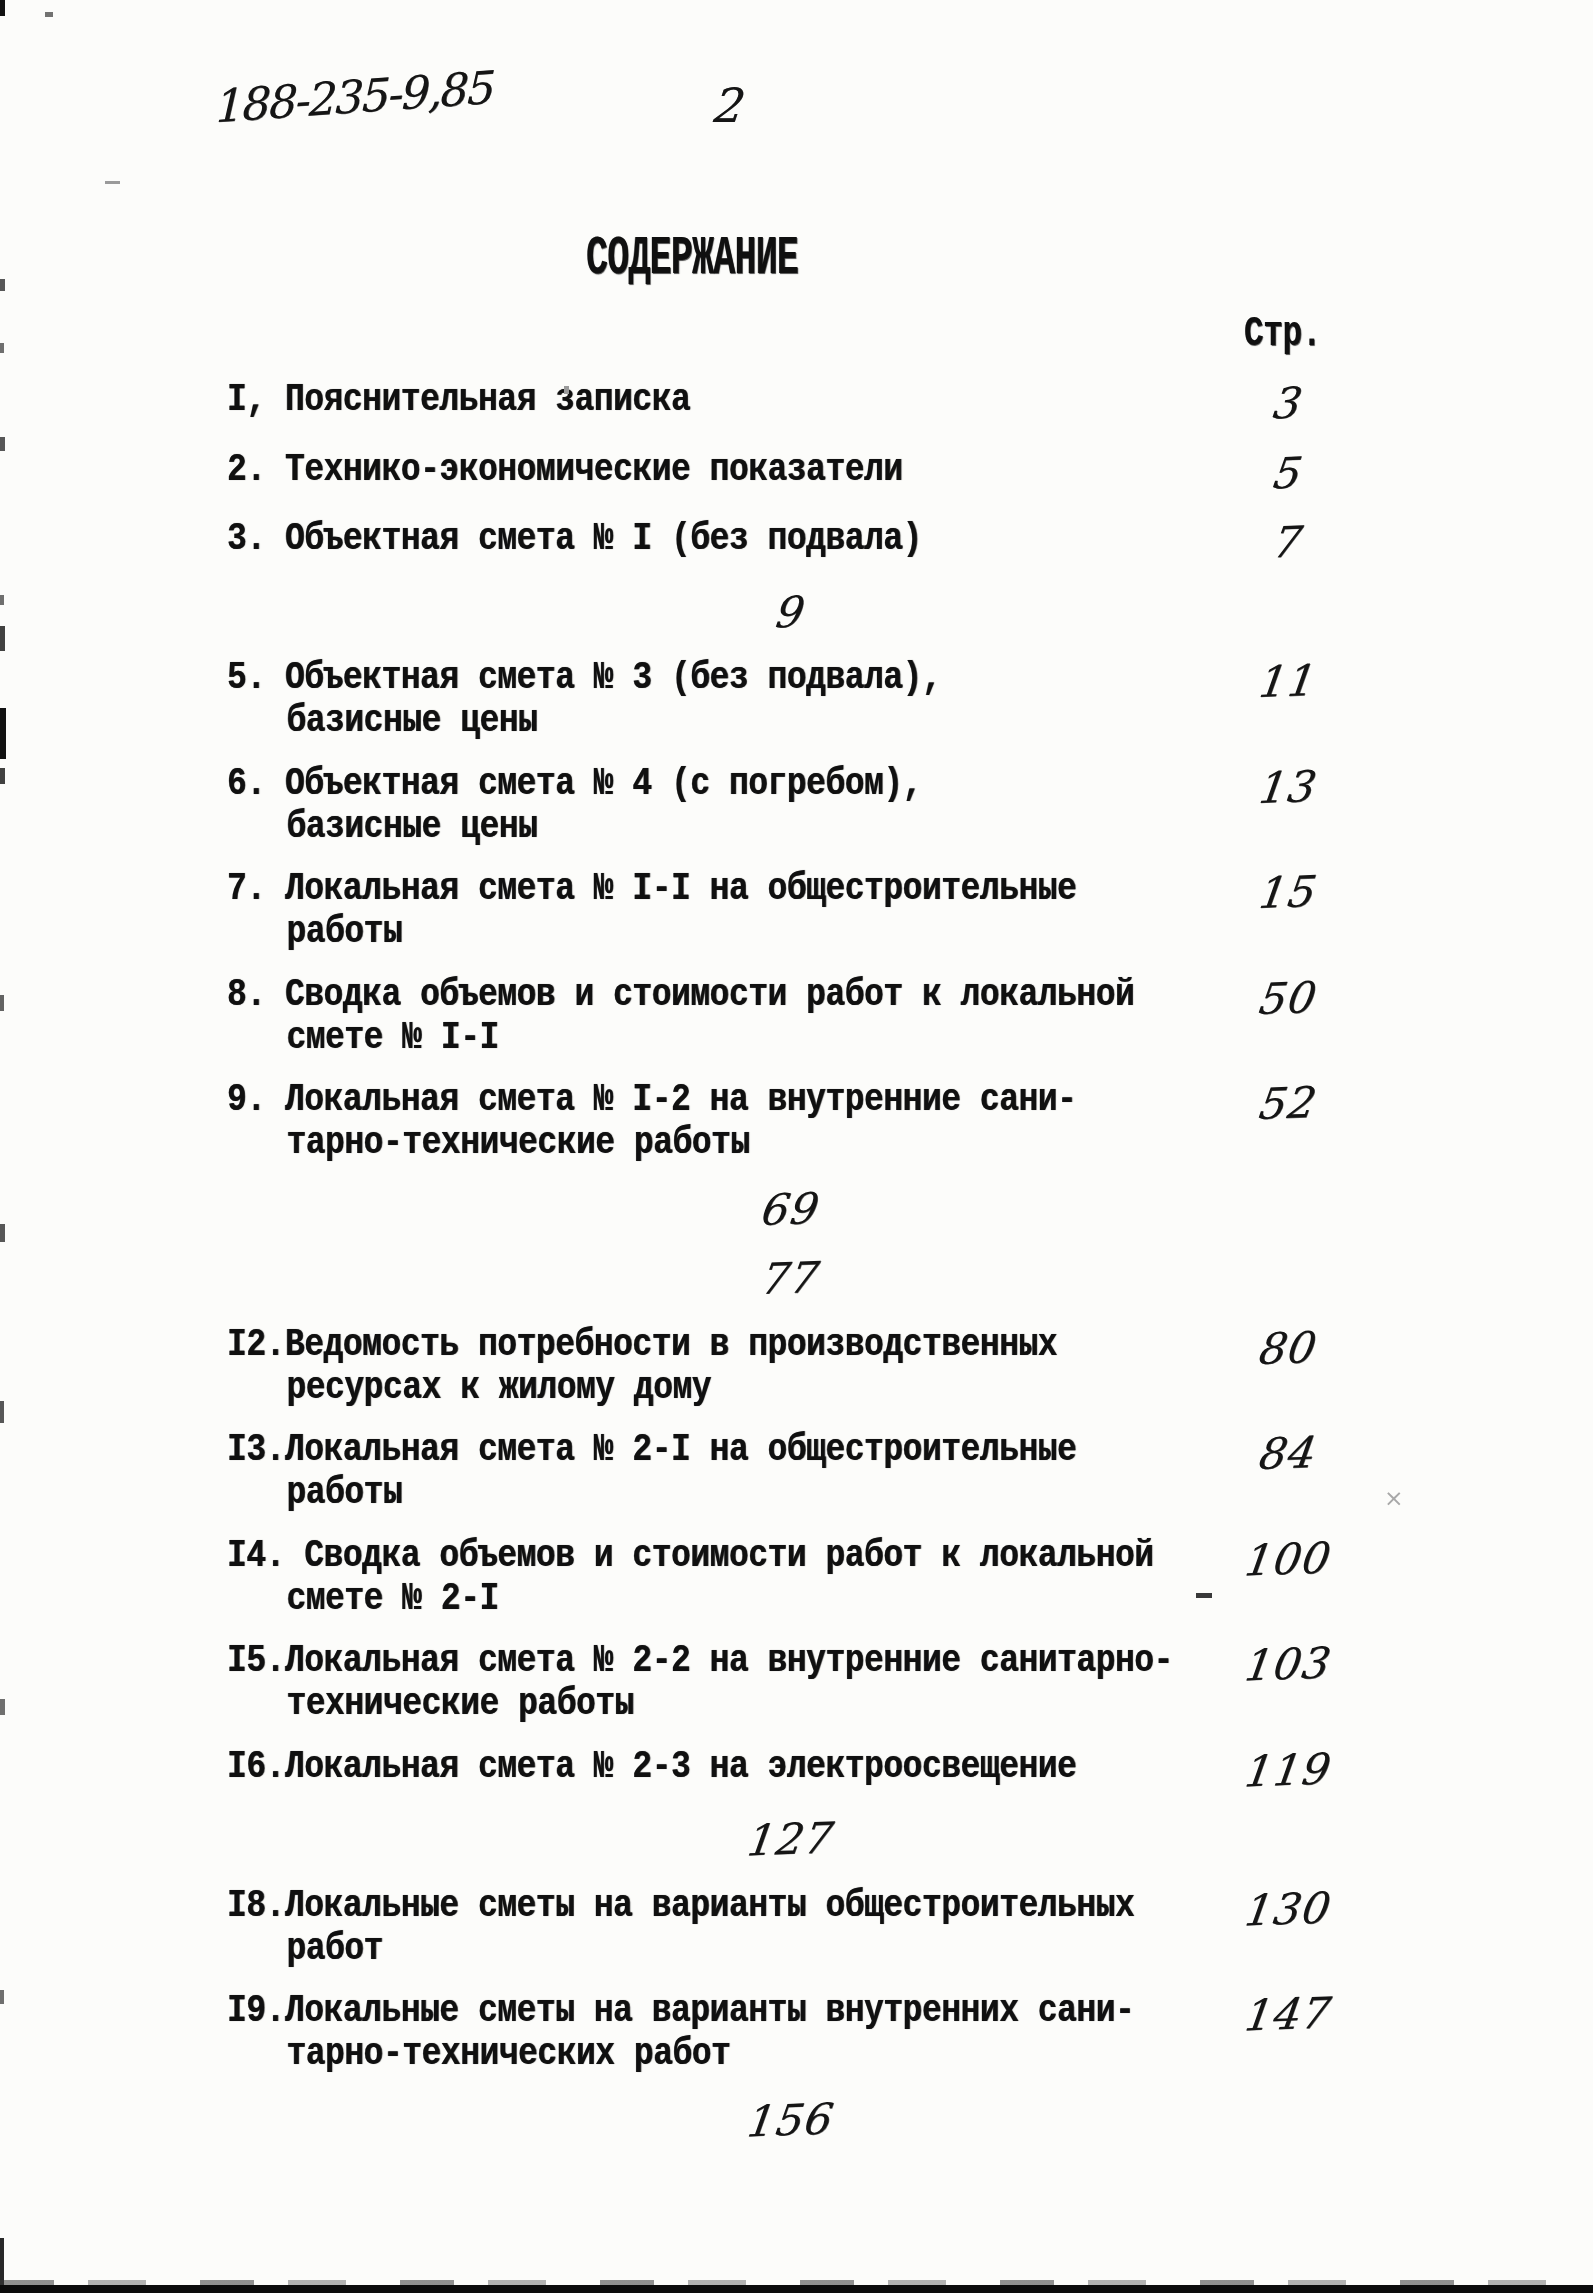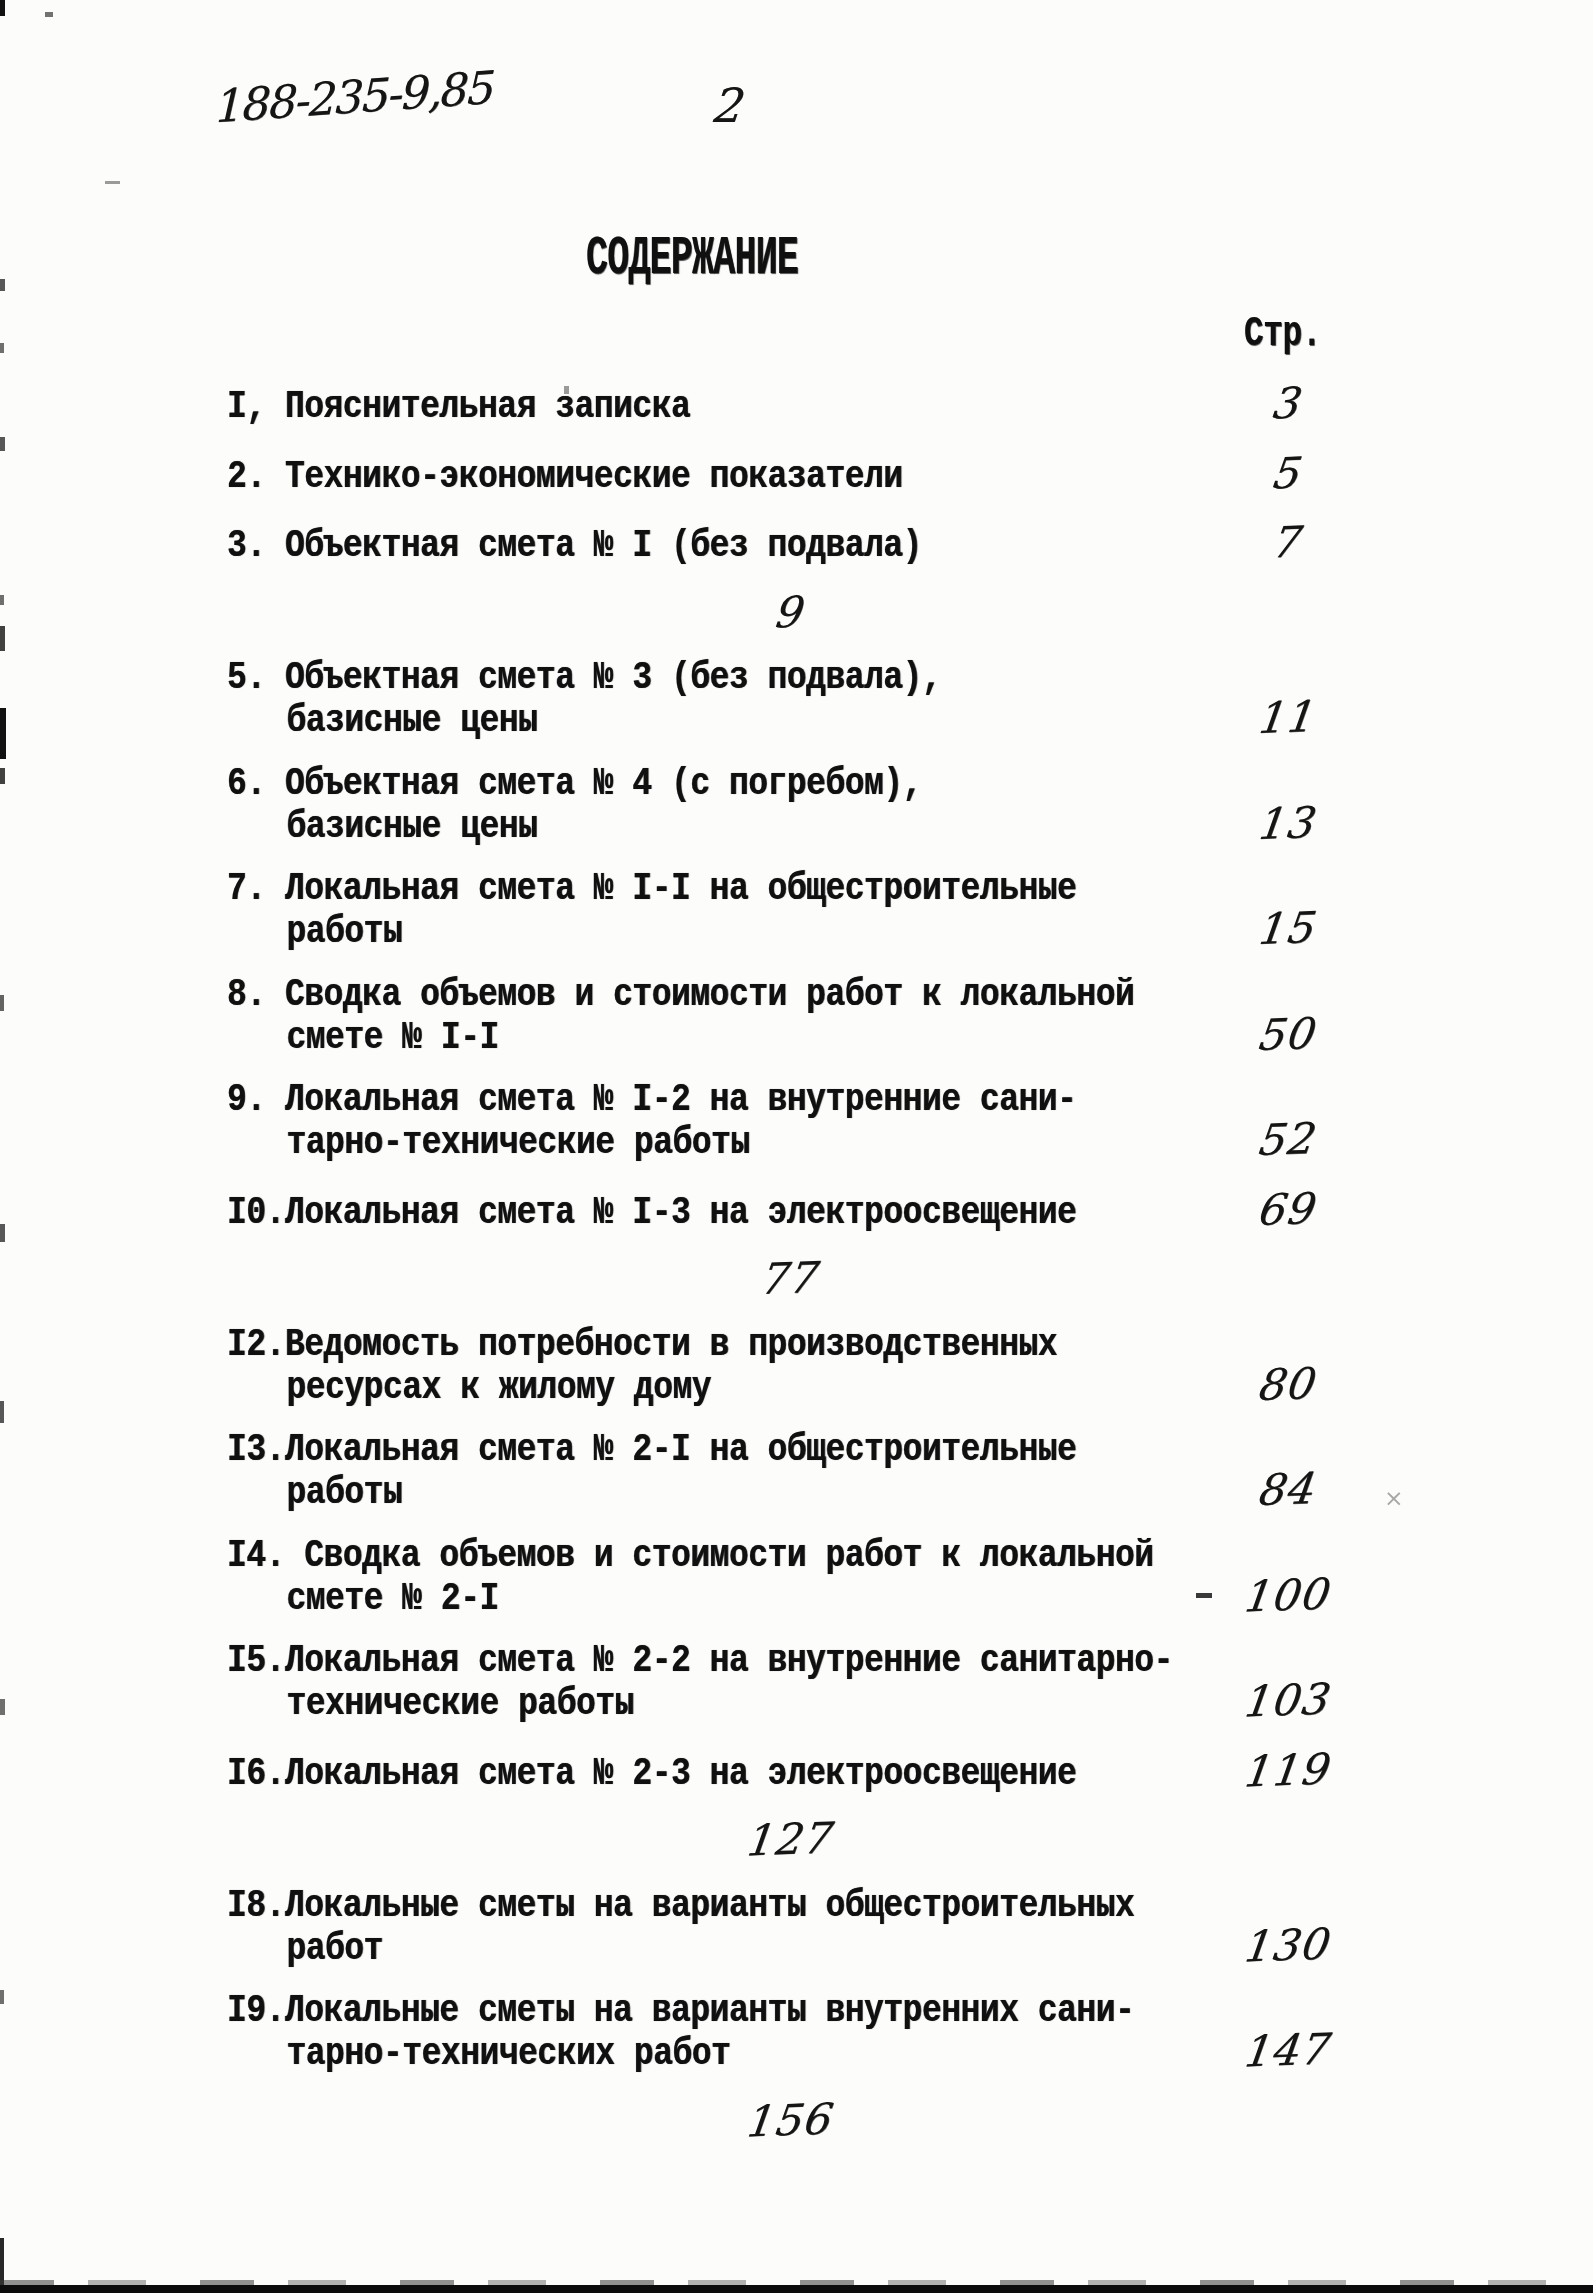--- a/index.html
+++ b/index.html
@@ -47,21 +47,21 @@
     position:absolute;left:1244px;top:310px;
     font-size:33px;
     transform:scaleY(1.3);
     transform-origin:left top;
   }
   
   .toc{
     position:absolute;left:227px;top:378px;width:1128px;
   }
   .toc-row{
-    display:flex;align-items:flex-end;
+    display:flex;align-items:flex-start;
     margin-bottom:19.5px;
   }
   .toc-text{width:995px;flex:none;font-size:33px;line-height:43px;}
   .toc-line{transform:scaleY(1.2);transform-origin:0 50%;}
   .toc-line.cont{padding-left:3ch;}
   .toc-page{
     flex:1;text-align:center;
     font-size:43px;letter-spacing:1px;
     transform:skewX(-11deg) rotate(-2deg);
     white-space:nowrap;
@@ -129,21 +129,20 @@
       </div>
       <div class="toc-row">
         <div class="toc-text tw"><div class="toc-line">8. Сводка объемов и стоимости работ к локальной</div><div class="toc-line cont">смете № I-I</div></div>
         <div class="toc-page hw">50</div>
       </div>
       <div class="toc-row">
         <div class="toc-text tw"><div class="toc-line">9. Локальная смета № I-2 на внутренние сани-</div><div class="toc-line cont">тарно-технические работы</div></div>
         <div class="toc-page hw">52</div>
       </div>
       <div class="toc-row">
-        <div class="toc-text tw"><div class="toc-line">I0.Локальная смета № I-3 на электроосвещение</div></div>
         <div class="toc-page hw">69</div>
       </div>
       <div class="toc-row">
         <div class="toc-page hw">77</div>
       </div>
       <div class="toc-row">
         <div class="toc-text tw"><div class="toc-line">I2.Ведомость потребности в производственных</div><div class="toc-line cont">ресурсах к жилому дому</div></div>
         <div class="toc-page hw">80</div>
       </div>
       <div class="toc-row">

